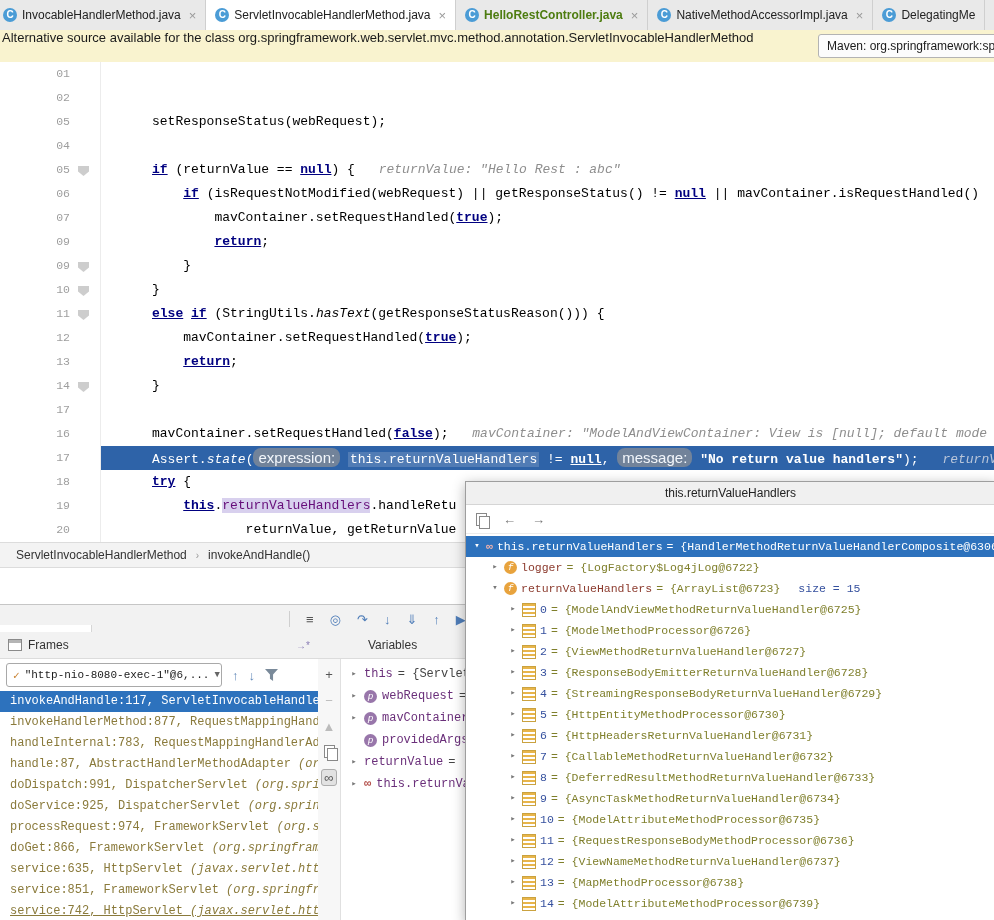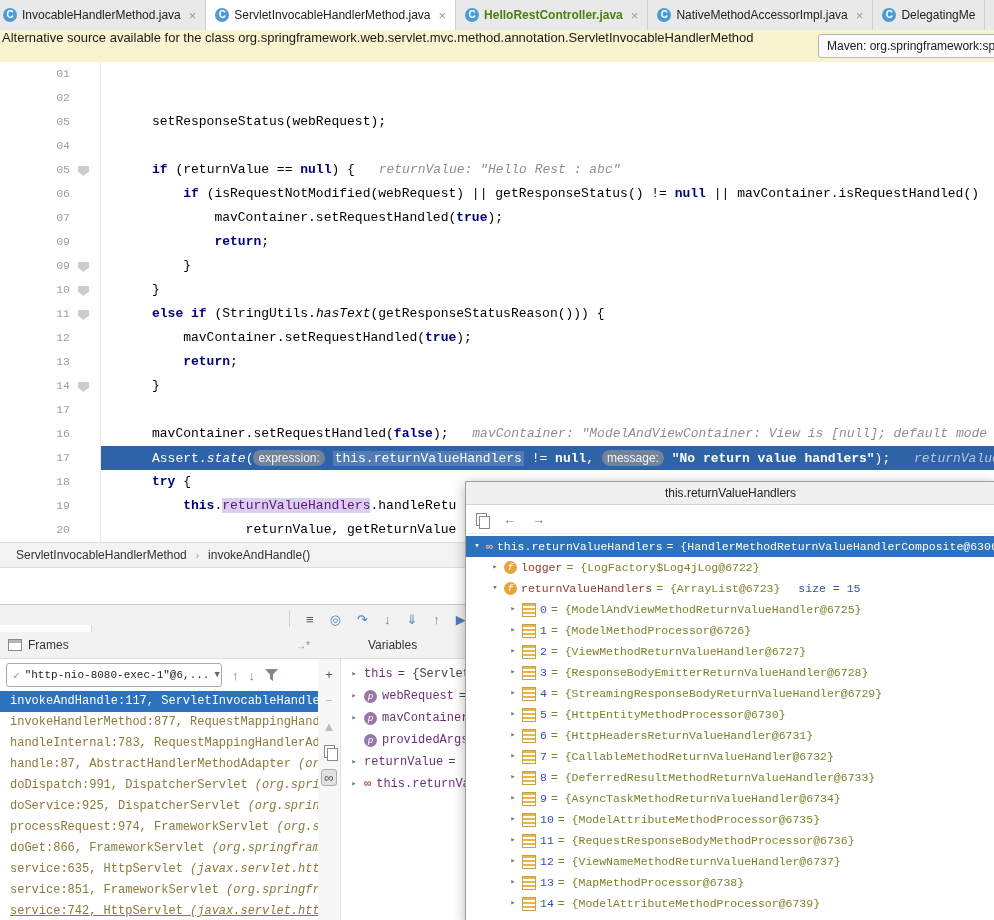--- a/index.html
+++ b/index.html
@@ -31,26 +31,26 @@
           font-family:"Liberation Mono",monospace;font-size:13px;overflow:hidden;}
   .line{display:flex;height:24px;line-height:24px;}
   .gutter{width:100px;flex:none;display:flex;color:#9e9e9e;font-size:11.5px;
           border-right:1px solid #ececec;background:#fff;}
   .lnum{width:70px;text-align:right;flex:none;}
   .mark-area{width:28px;position:relative;flex:none;}
   .mark{position:absolute;left:8px;top:8px;width:11px;height:10px;background:#cdcdcd;
         clip-path:polygon(0 0,100% 0,100% 55%,50% 100%,0 55%);}
   .codepart{flex:1;overflow:hidden;white-space:pre;padding-left:12px;color:#000;}
   .line.exec .codepart{background:#2e63a8;color:#fff;}
-  .codepart .k{color:#000080;font-weight:bold;}
+  .codepart .k{color:#000080;font-weight:bold;text-decoration:underline;}
   .line.exec .codepart .k{color:#fff;}
   .codepart .it{font-style:italic;}
   .codepart .sel{background:#d8d0ee;color:#660e7a;}
   .codepart .chip{background:#72839a;color:#f2f6fb;border-radius:8px;padding:1px 5px;
-                  font-size:12px;font-family:"Liberation Sans",sans-serif;}
+                  font-size:15px;font-family:"Liberation Sans",sans-serif;}
   .codepart .box{background:#517cb5;padding:0 2px;}
   .codepart .strb{font-weight:bold;}
   .hint{color:#8e8e8e;font-style:italic;margin-left:16px;}
   .line.exec .hint{color:#b9c6da;}
 
   
   .crumbs{position:absolute;top:542px;left:0;right:0;height:24px;background:#f3f3f3;
           border-top:1px solid #dcdcdc;border-bottom:1px solid #dcdcdc;display:flex;
           align-items:center;font-size:12px;color:#333;padding-left:16px;gap:9px;}
   .crumb-sep{color:#999;font-size:10px;}

